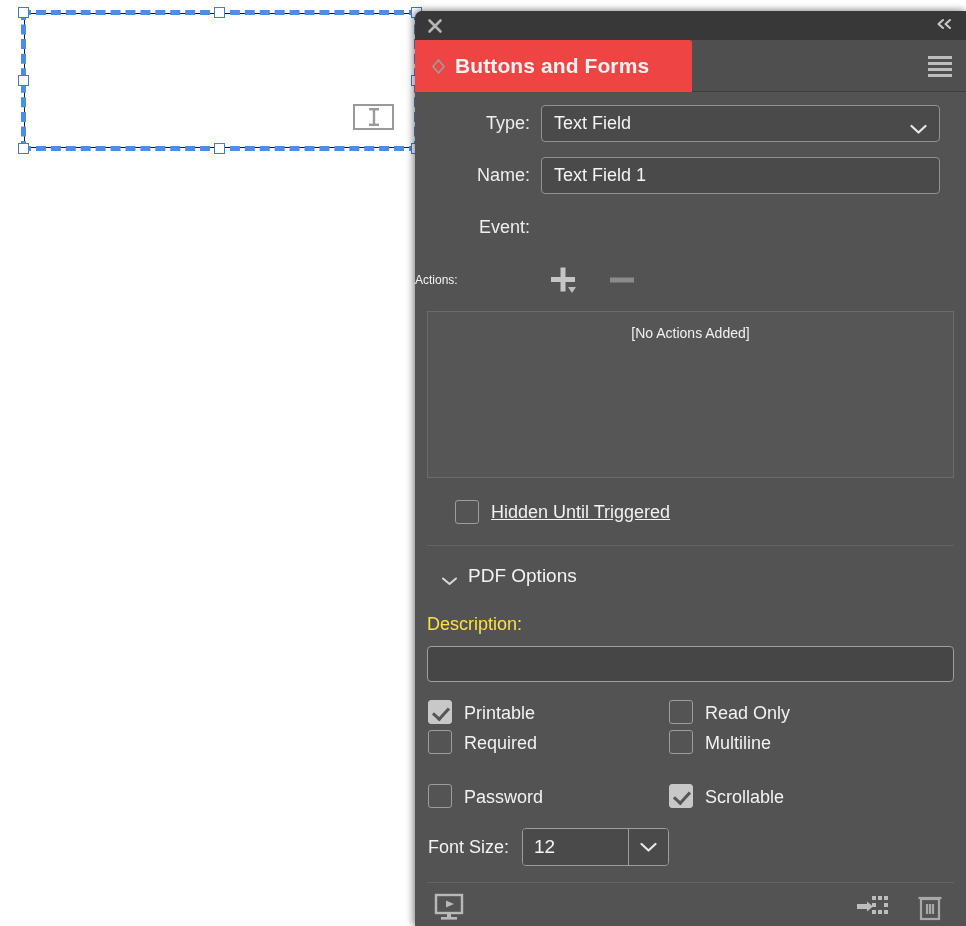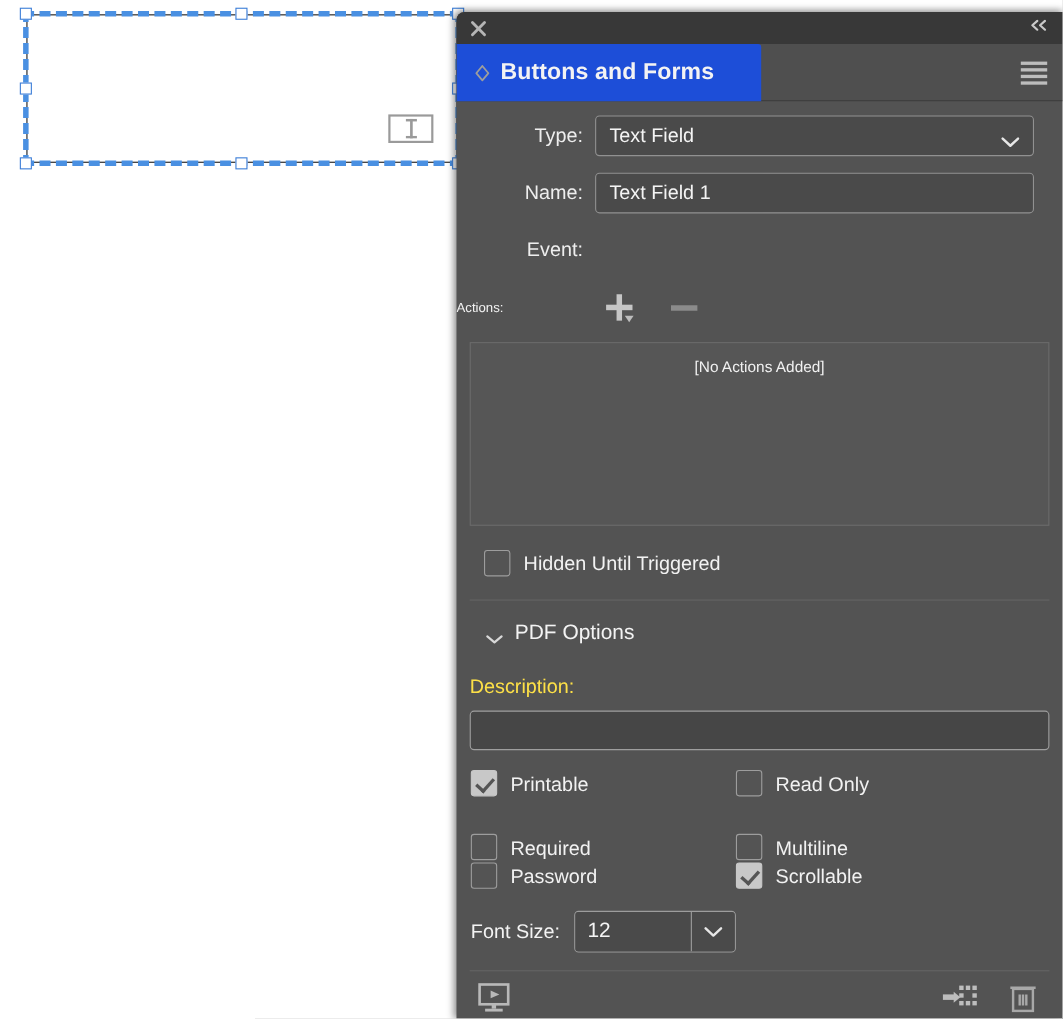--- a/index.html
+++ b/index.html
@@ -75,21 +75,21 @@
     text-align: center; letter-spacing: -1px;
   }
 
   
   #tab-bar {
     position: relative; height: 52px; background: #4f4f4f;
     border-bottom: 1px solid #3d3d3d;
   }
   #panel-tab {
     position: absolute; left: 0; top: 0; height: 52px;
-    width: 277px; background: #1d4ed8;
+    width: 277px; background: #ef4444;
     display: flex; align-items: center; gap: 10px;
     padding-left: 17px;
     border-top-right-radius: 3px;
   }
   #tab-diamond { width: 13px; height: 15px; flex: none; }
   #tab-title {
     font-size: 21px; font-weight: bold; color: #f3f3f3;
     letter-spacing: .1px;
   }
   #menu-icon {
@@ -153,21 +153,21 @@
   }
   .checkbox.on { background: #c8c8c8; border-color: #c8c8c8; }
   .checkbox.on::after {
     content: ""; position: absolute;
     left: 7px; top: 3px; width: 7px; height: 13px;
     border: solid #555555; border-width: 0 3px 3px 0;
     transform: rotate(42deg);
   }
   .chk-label { margin-left: 12px; font-size: 18px; color: #f2f2f2; }
 
-  #hidden-row { margin: 22px 0 0 25px; }
+  #hidden-row { margin: 22px 0 0 40px; text-decoration: underline; }
 
   .divider { height: 1px; background: #646464; margin: 21px 12px 0 12px; }
 
   #pdf-options-header {
     display: flex; align-items: center; gap: 10px;
     margin: 19px 0 0 26px; cursor: pointer;
   }
   #pdf-chev { width: 17px; height: 10px; flex: none; }
   #pdf-options-title { font-size: 19px; color: #f3f3f3; }
 
@@ -177,21 +177,21 @@
     background: #464646; border: 1px solid #9e9e9e; border-radius: 4px;
   }
 
   #checkbox-grid {
     margin: 18px 0 0 0; position: relative; height: 126px;
   }
   .grid-cell { position: absolute; display: flex; align-items: flex-end; }
   .col-a { left: 13px; }
   .col-b { left: 254px; }
   .gr1 { top: 0px; }
-  .gr2 { top: 58px; }
+  .gr2 { top: 30px; }
   .gr3 { top: 84px; }
 
   #fontsize-row {
     display: flex; align-items: center; margin-left: 13px; margin-top: 2px;
   }
   #fontsize-label { font-size: 18px; color: #f3f3f3; margin-right: 13px; }
   #fontsize-wrap {
     display: flex; height: 38px; border: 1px solid #9d9d9d; border-radius: 4px;
     overflow: hidden;
   }

